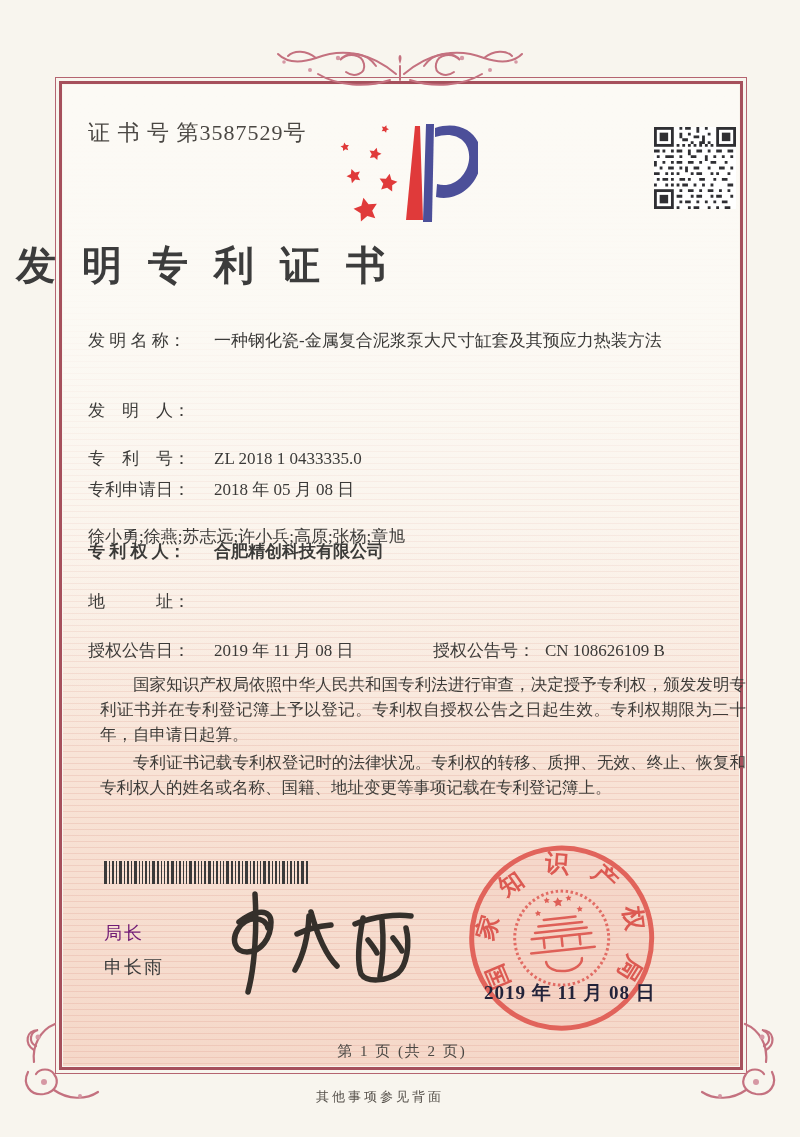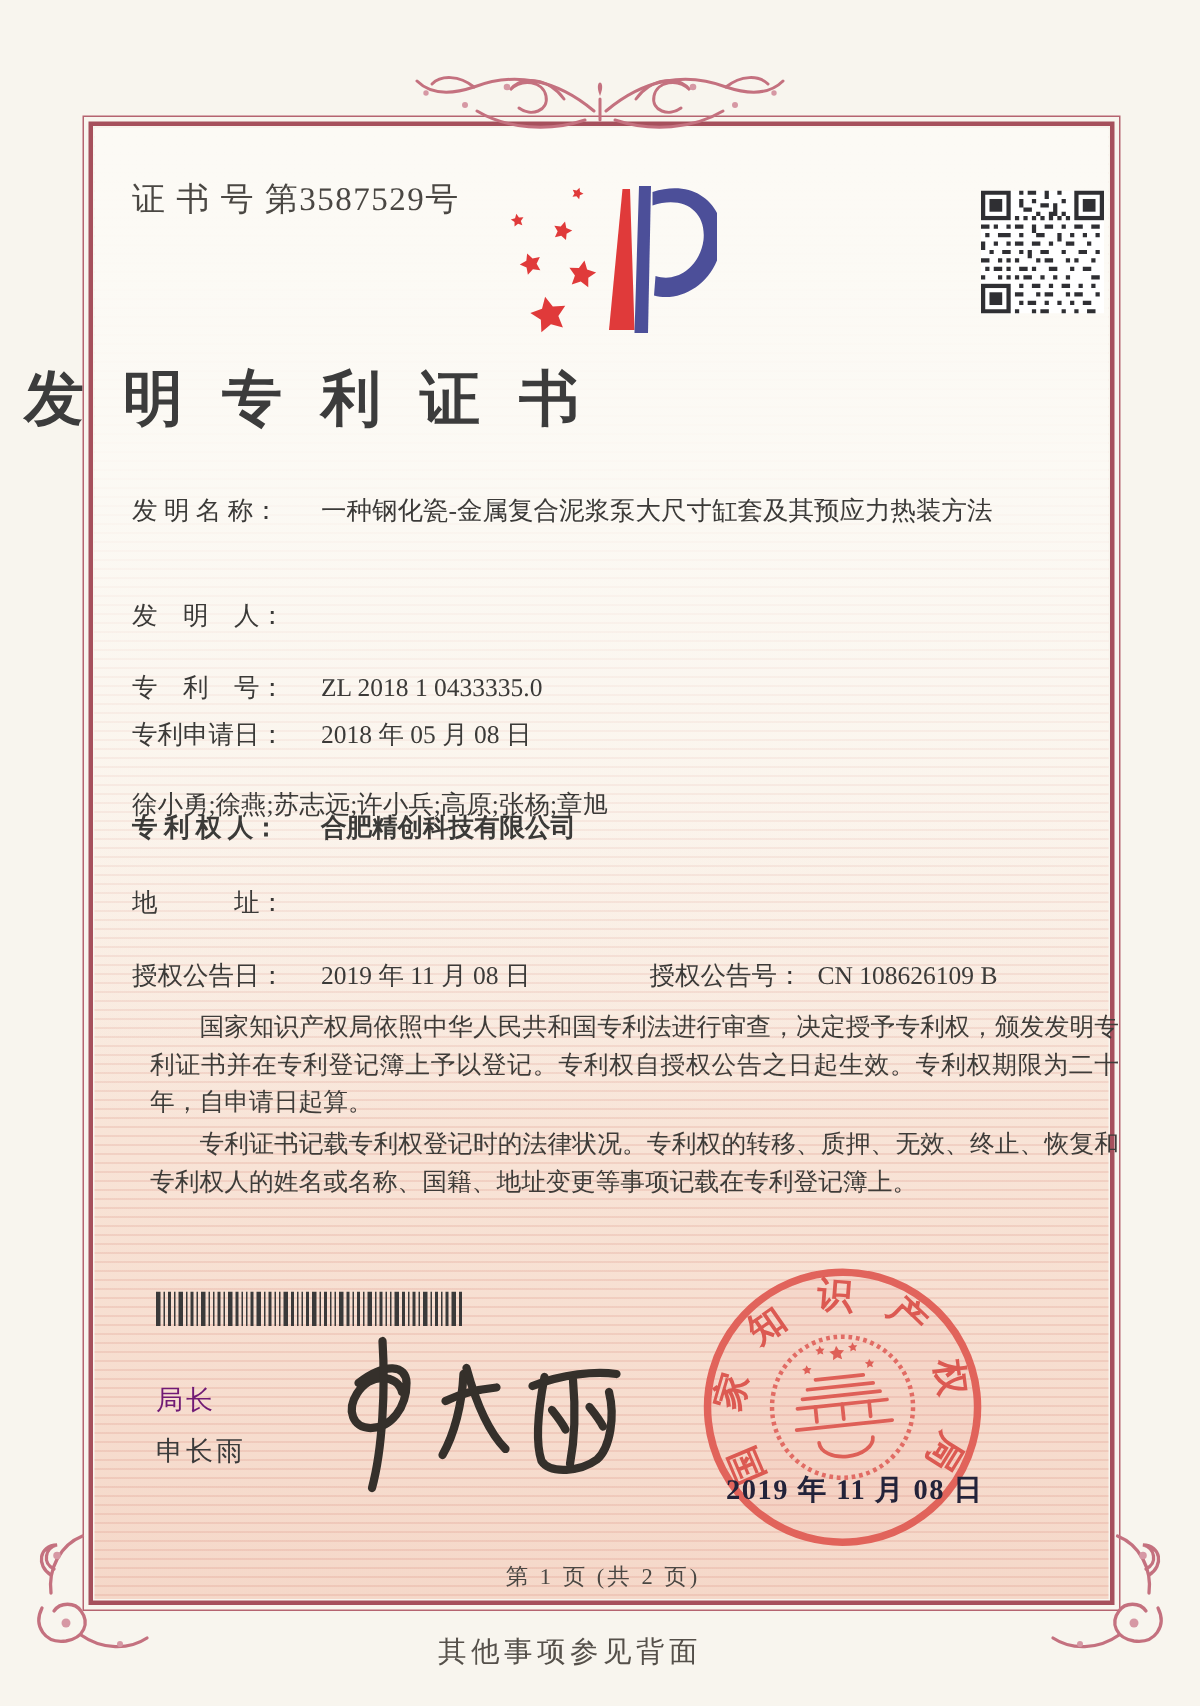--- a/index.html
+++ b/index.html
@@ -42,21 +42,21 @@
   .paras{left:86px;top:672px;width:646px;font-size:16.5px;line-height:25px;text-align:justify;color:#3e3c39;margin-left:14px;}
   .paras p{margin:0 0 3px 0;text-indent:2em;}
 
   .director-title{left:104px;top:921px;font-size:18px;font-family:"Liberation Sans","DejaVu Sans",sans-serif;color:#701a75;letter-spacing:2px;}
   .director-name{left:104px;top:955px;font-size:18px;font-family:"Liberation Sans","DejaVu Sans",sans-serif;color:#3a3a3a;letter-spacing:2px;}
 
   .seal-wrap{left:456px;top:840px;width:214px;height:202px;transform:rotate(-6deg);opacity:0.92;}
   .seal-date{left:484px;top:980px;font-size:19px;font-weight:700;color:#23233a;letter-spacing:1px;z-index:6;}
 
   .page-footer{left:0;top:1042px;width:756px;text-align:center;font-size:15px;color:#4a4743;letter-spacing:2px;margin-left:24px;}
-  .back-note{left:0;top:1088px;width:760px;text-align:center;font-size:19px;color:#55504a;letter-spacing:3px;}
+  .back-note{left:0;top:1088px;width:760px;text-align:center;font-size:13px;color:#55504a;letter-spacing:3px;}
 
   .z2{z-index:2;} .z3{z-index:3;} .z4{z-index:4;}
   svg{display:block;}
 </style>
 </head>
 <body>
 
 <svg width="0" height="0" aria-hidden="true">
     <defs>
   <path id="star5" d="M0,-10 L2.94,-4.05 L9.51,-3.09 L4.76,1.55 L5.88,8.09 L0,5 L-5.88,8.09 L-4.76,1.55 L-9.51,-3.09 L-2.94,-4.05 Z"></path>

